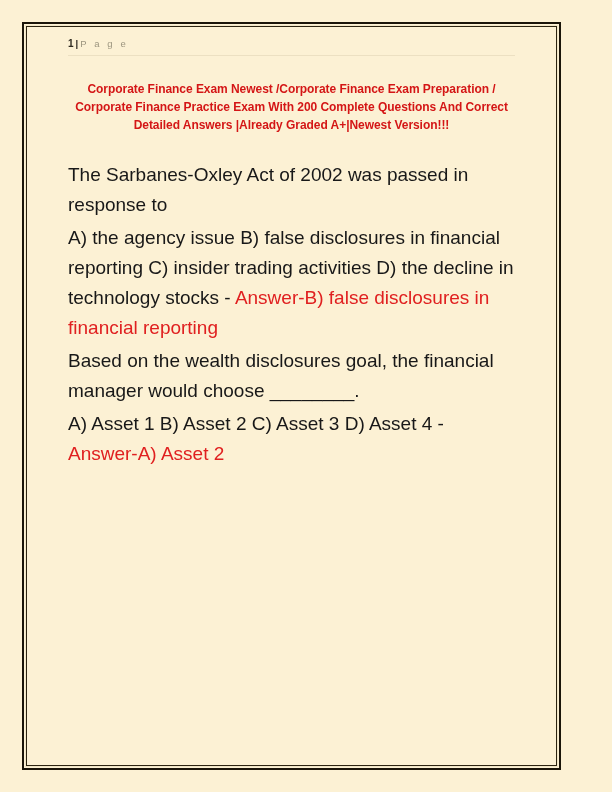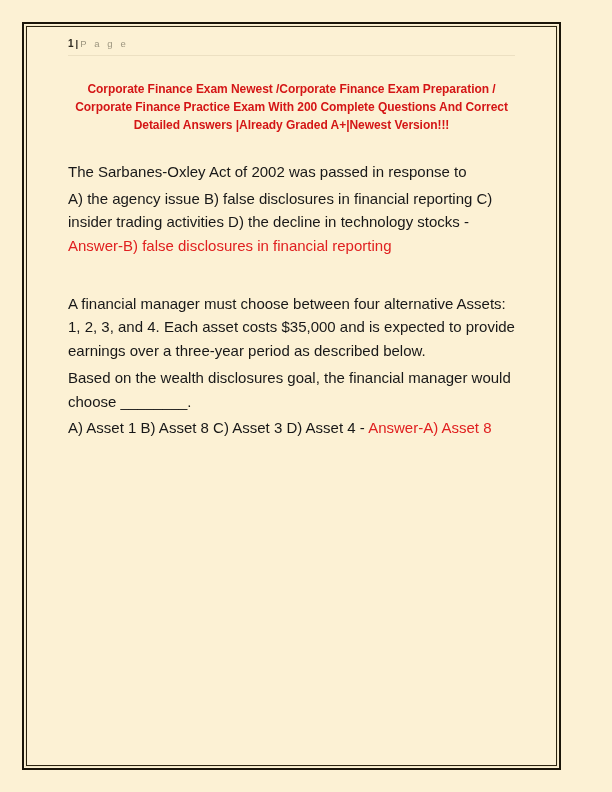--- a/index.html
+++ b/index.html
@@ -90,21 +90,21 @@
     font-weight: bold;
     font-size: 12px;
     line-height: 1.50;
     text-align: center;
     margin: 24px 4px 0 4px;
     letter-spacing: -0.05px;
   }
 
   .body-block {
     color: #181818;
-    font-size: 15px;
+    font-size: 19px;
     line-height: 1.58;
     margin-top: 26px;
     text-align: left;
   }
   .body-block.tight {
     margin-top: 3px;
   }
   .body-block.gap-lg {
     margin-top: 34px;
   }
@@ -130,21 +130,20 @@
       <span class="pg-num">1</span><span class="pg-sep">|</span><span class="pg-word">P a g e</span>
     </div>
     <div class="header-rule"></div>
 
     <div class="doc-title">Corporate Finance Exam Newest /Corporate Finance Exam Preparation / Corporate Finance Practice Exam With 200 Complete Questions And Correct Detailed Answers |Already Graded A+|Newest Version!!!</div>
 
     <div class="body-block">The Sarbanes-Oxley Act of 2002 was passed in response to</div>
 
     <div class="body-block tight"><span>A) the agency issue B) false disclosures in financial reporting C) insider trading activities D) the decline in technology stocks </span><span class="dash">- </span><span class="ans">Answer-B) false disclosures in financial reporting</span></div>
 
-    <div class="body-block gap-lg">A financial manager must choose between four alternative Assets: 1, 2, 3, and 4. Each asset costs $35,000 and is expected to provide earnings over a three-year period as described below.</div>
 
     <div class="body-block tight">Based on the wealth disclosures goal, the financial manager would choose ________.</div>
 
-    <div class="body-block tight"><span>A) Asset 1 B) Asset 8 C) Asset 3 D) Asset 4 </span><span class="dash">- </span><span class="ans">Answer-A) Asset 8</span></div>
+    <div class="body-block tight"><span>A) Asset 1 B) Asset 2 C) Asset 3 D) Asset 4 </span><span class="dash">- </span><span class="ans">Answer-A) Asset 2</span></div>
 
 
   </div>
 </div>
 
 </body></html>

